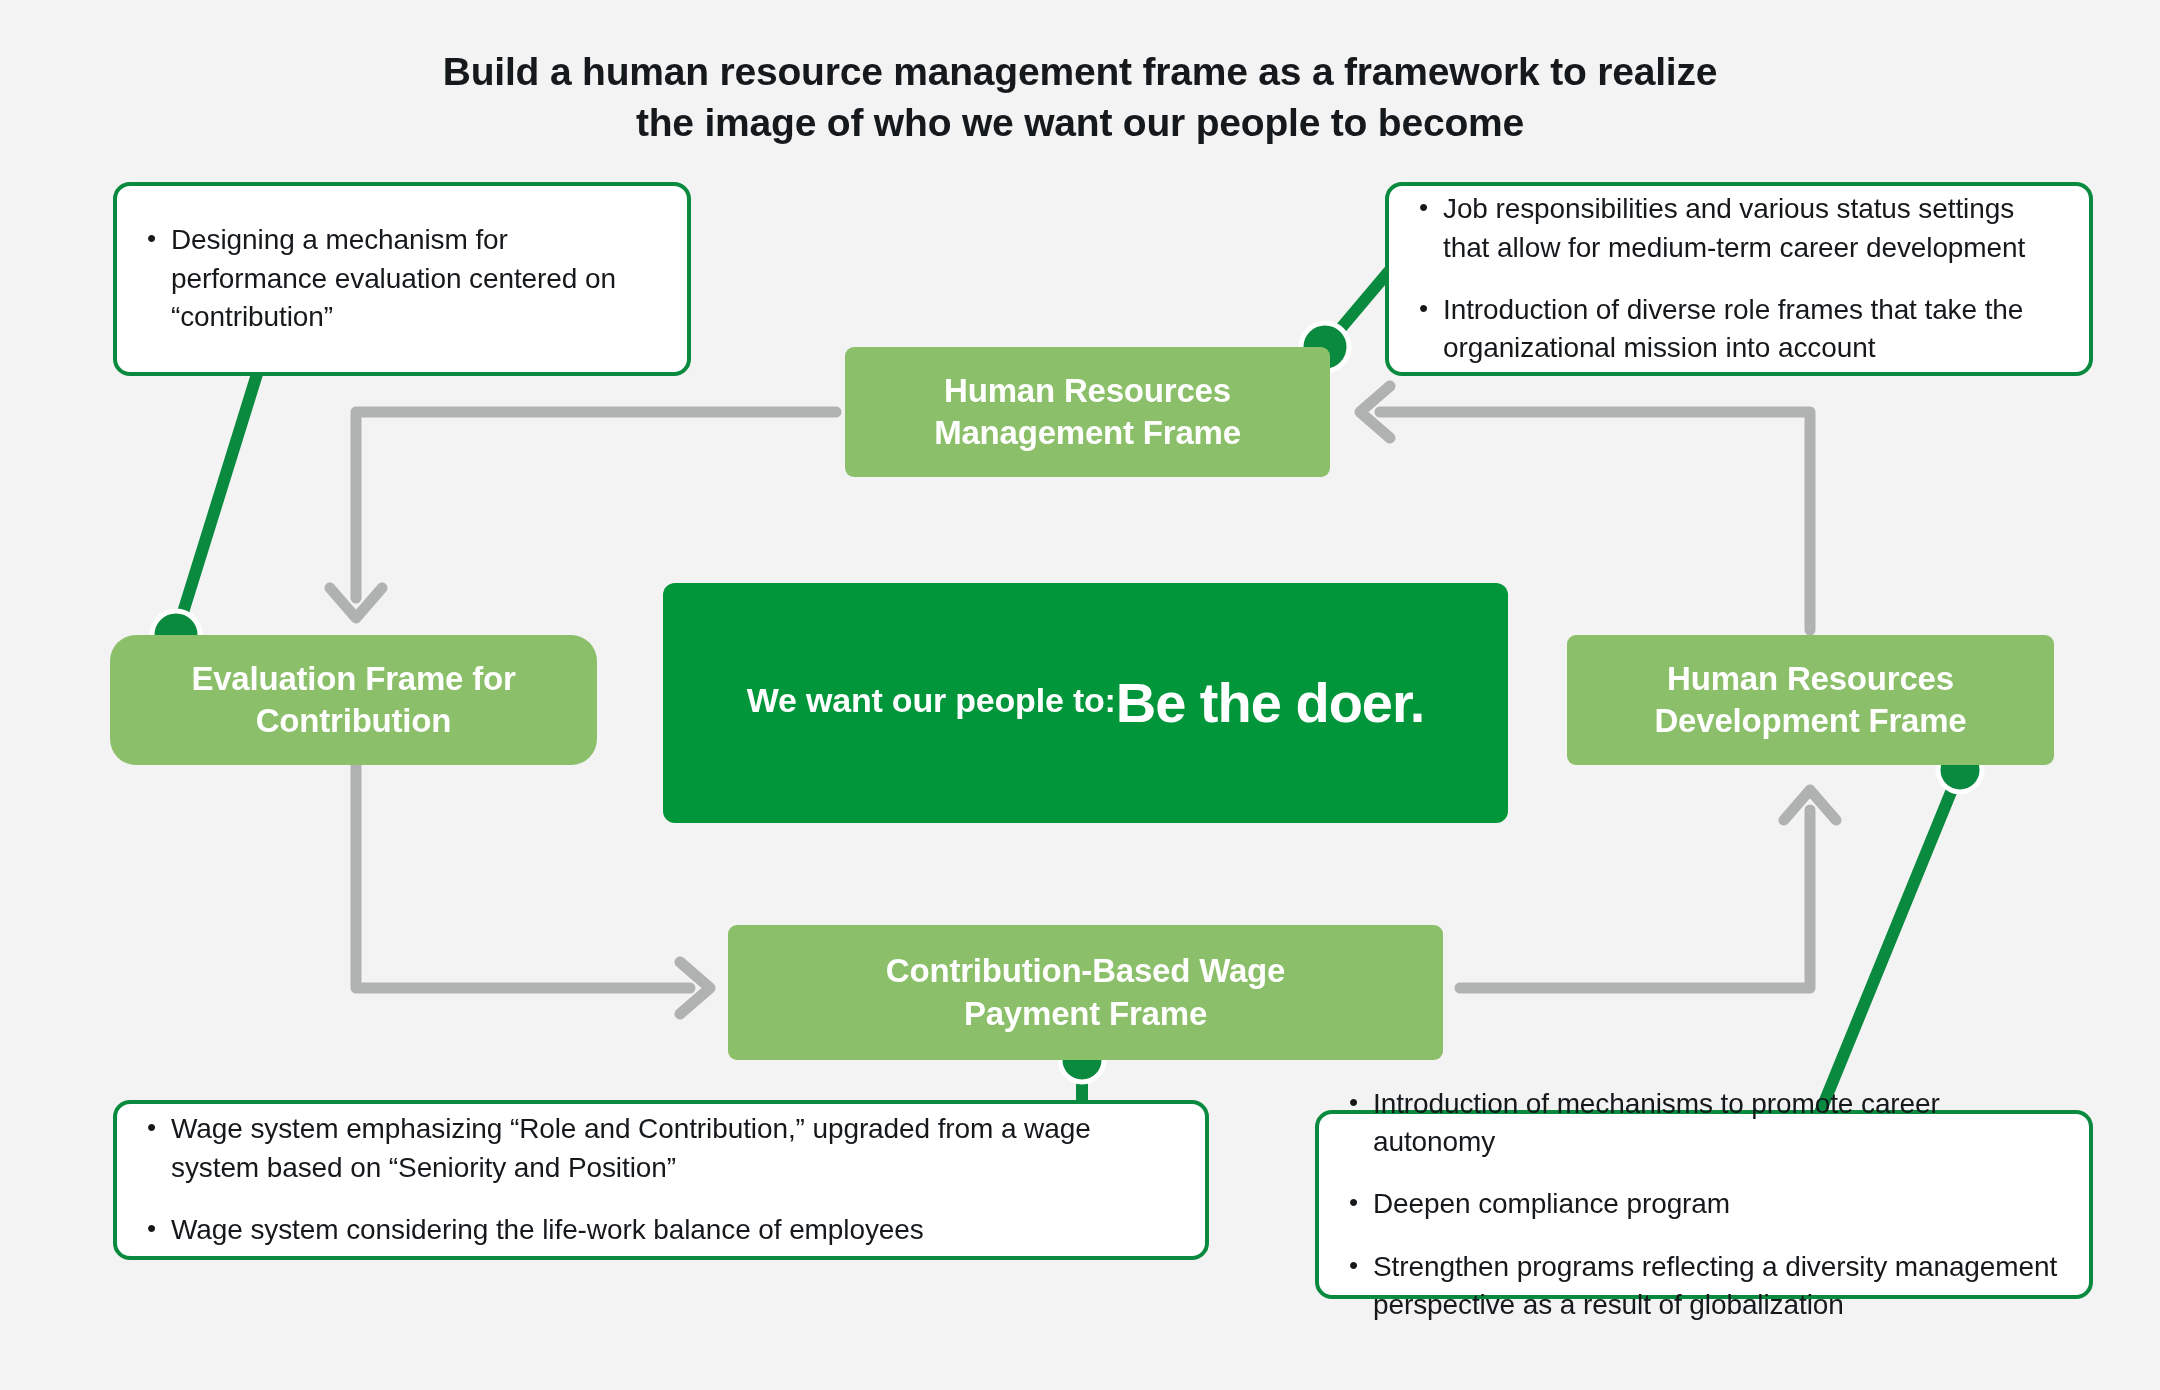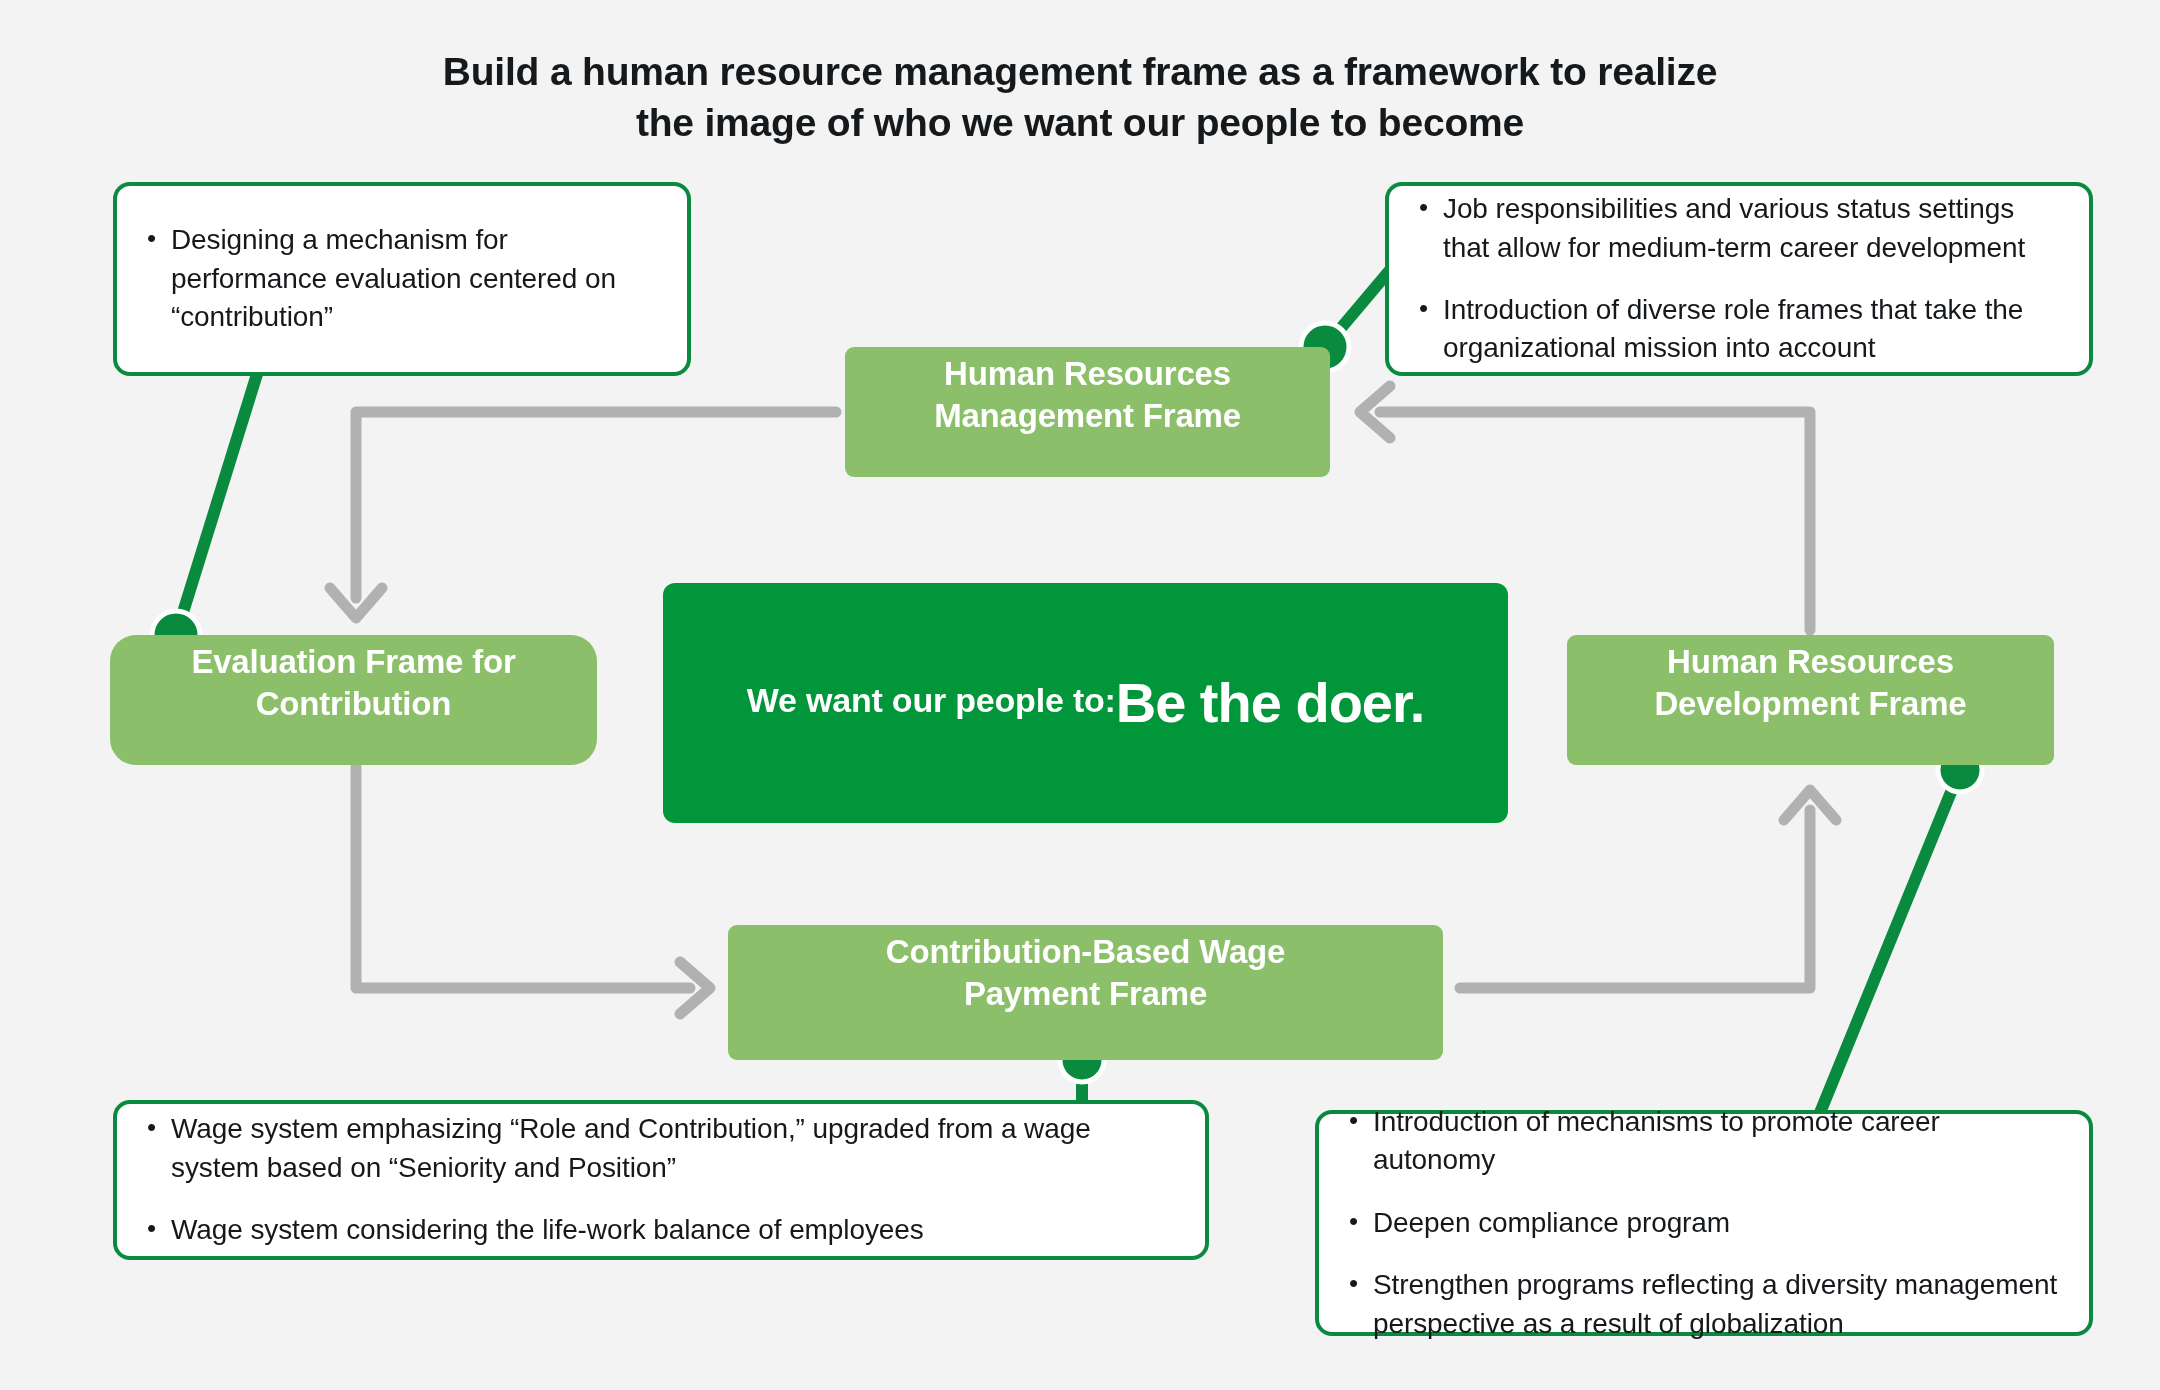--- a/index.html
+++ b/index.html
@@ -41,20 +41,21 @@
     pointer-events: none;
   }
 
   
   .frame-box {
     position: absolute;
     background: #8cbf6a;
     border-radius: 9px;
     color: #ffffff;
     display: flex;
+    align-items: center;
     justify-content: center;
     text-align: center;
     font-size: 33px;
     font-weight: bold;
     line-height: 1.28;
     letter-spacing: -0.2px;
     box-sizing: border-box;
     padding: 6px 14px;
   }
 
@@ -222,21 +223,21 @@
     </ul>
   </div>
 
   <div class="callout" style="left:113px; top:1100px; width:1096px; height:160px;">
     <ul>
       <li>Wage system emphasizing “Role and Contribution,” upgraded from a wage system based on “Seniority and Position”</li>
       <li>Wage system considering the life-work balance of employees</li>
     </ul>
   </div>
 
-  <div class="callout" style="left:1315px; top:1110px; width:778px; height:226px;">
+  <div class="callout" style="left:1315px; top:1110px; width:778px; height:189px;">
     <ul>
       <li>Introduction of mechanisms to promote career autonomy</li>
       <li>Deepen compliance program</li>
       <li>Strengthen programs reflecting a diversity management perspective as a result of globalization</li>
     </ul>
   </div>
 
 </div>
 
 </body></html>

